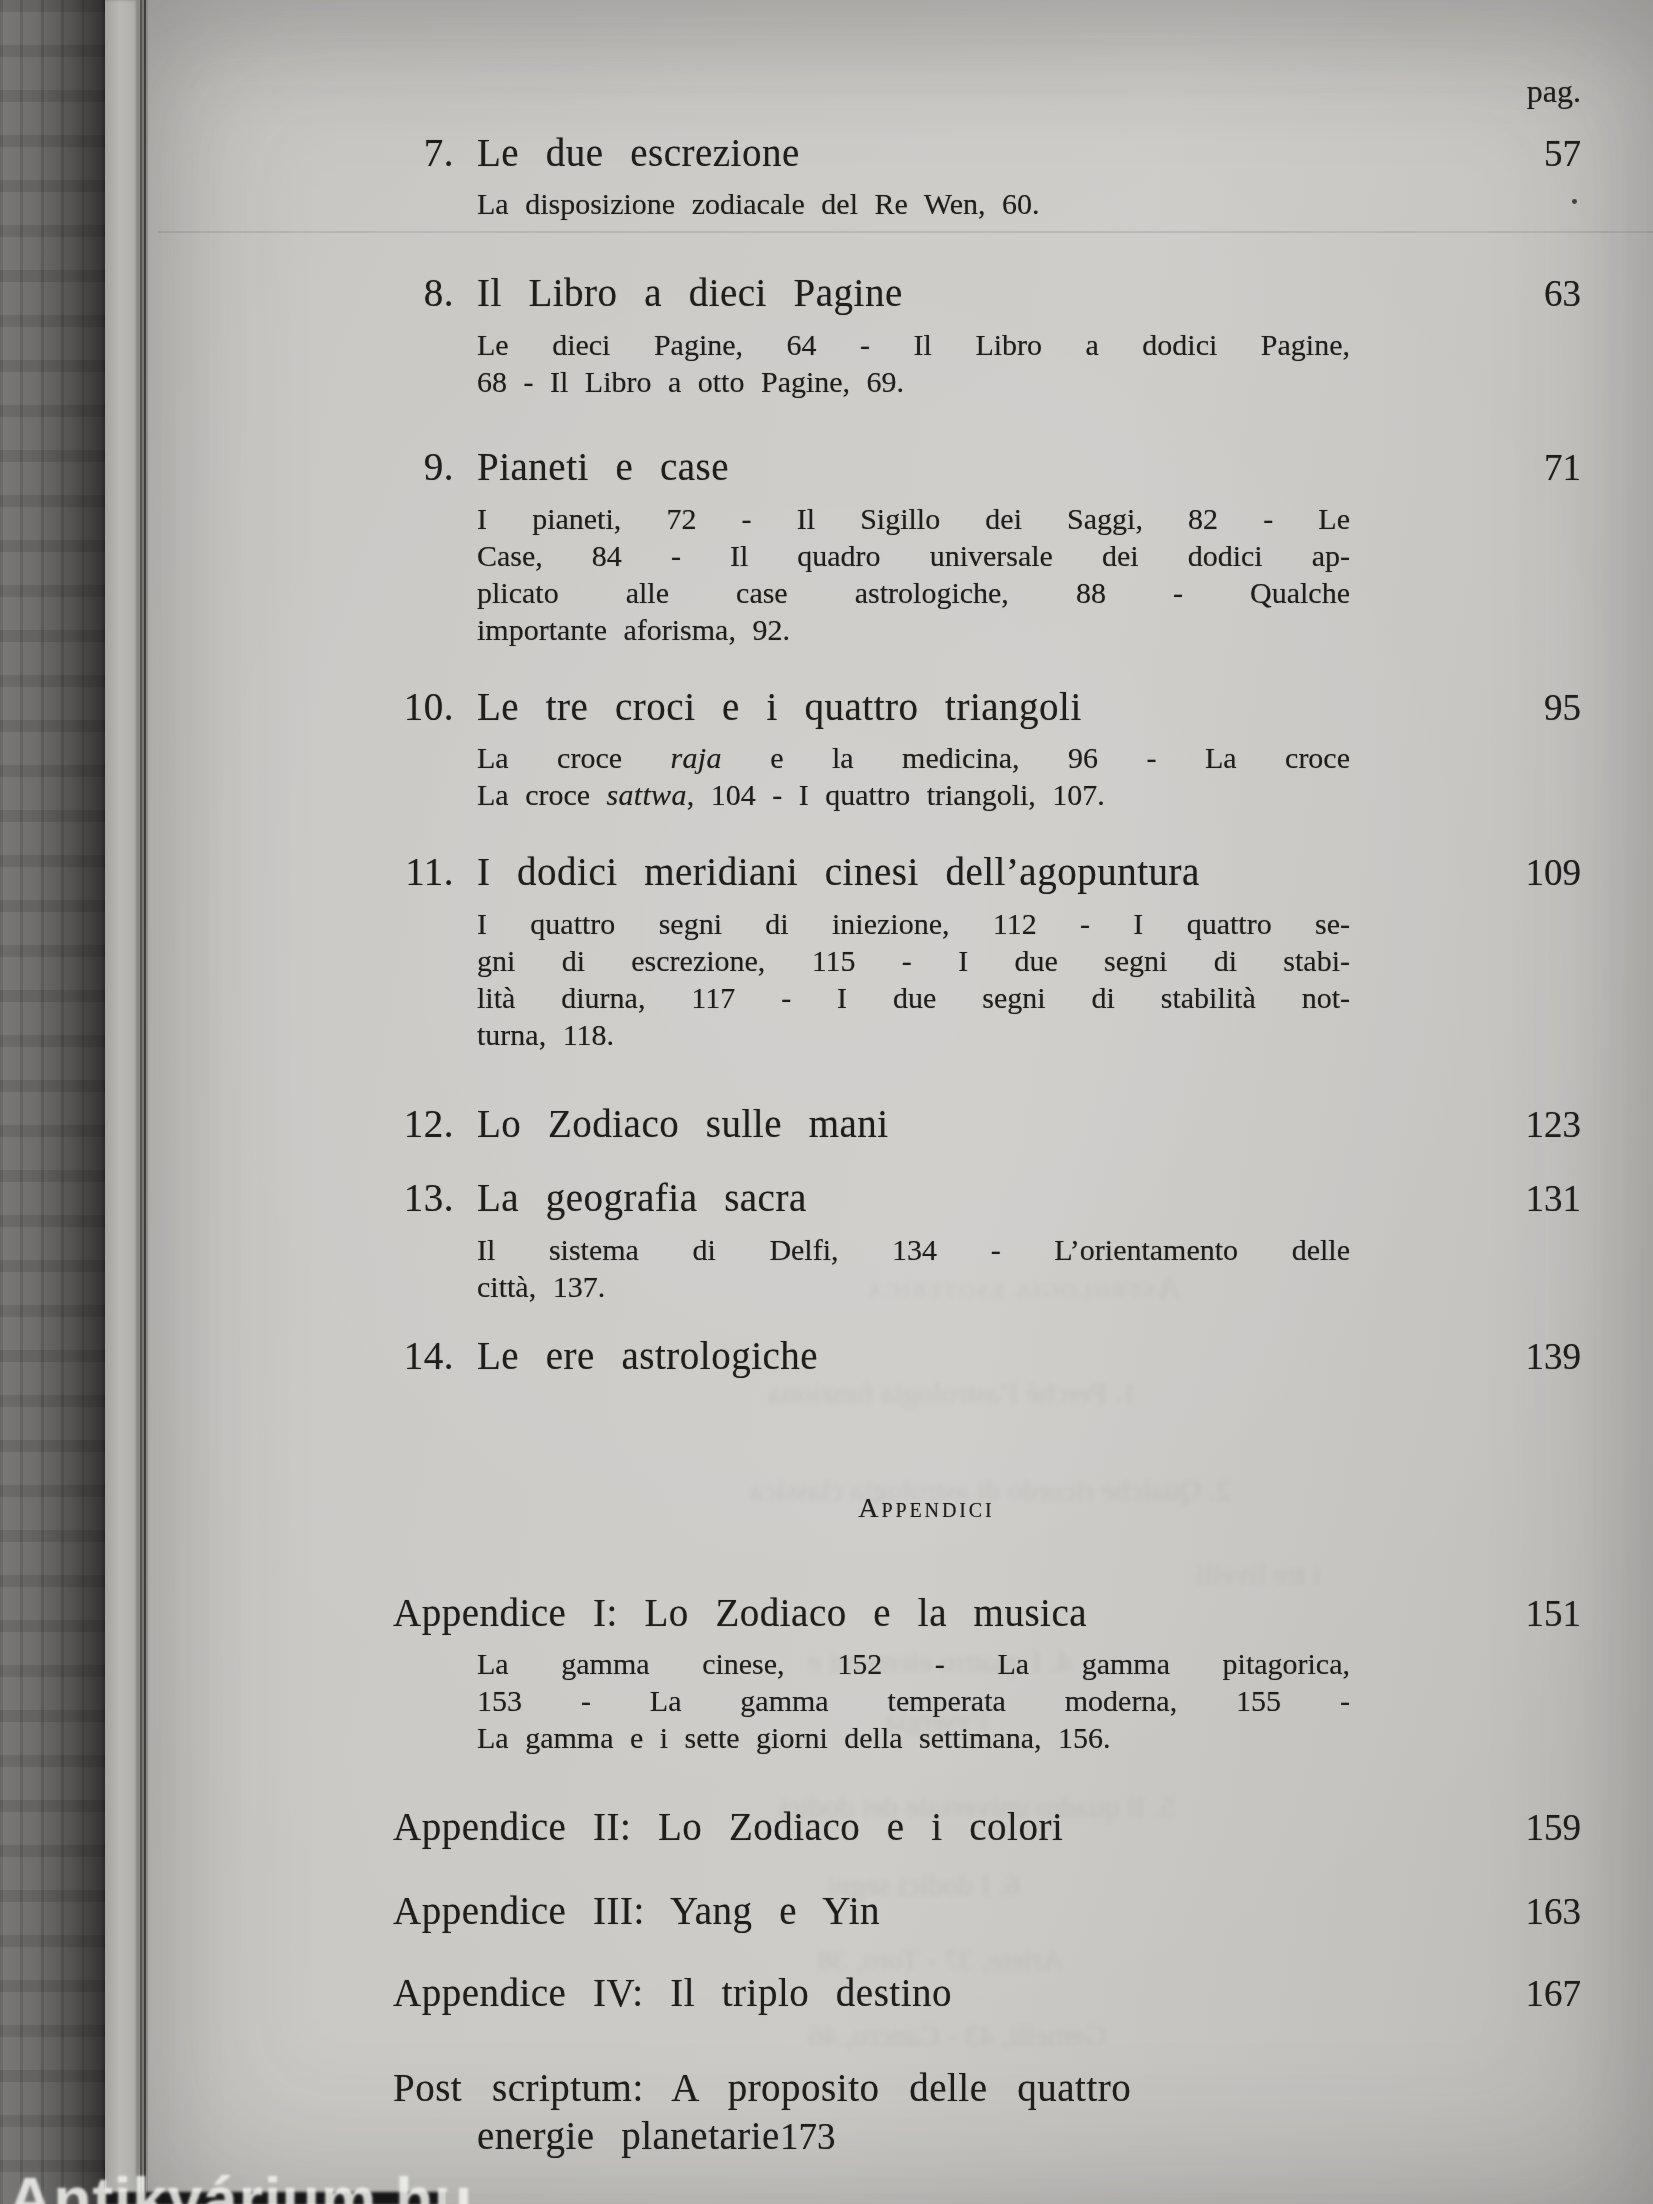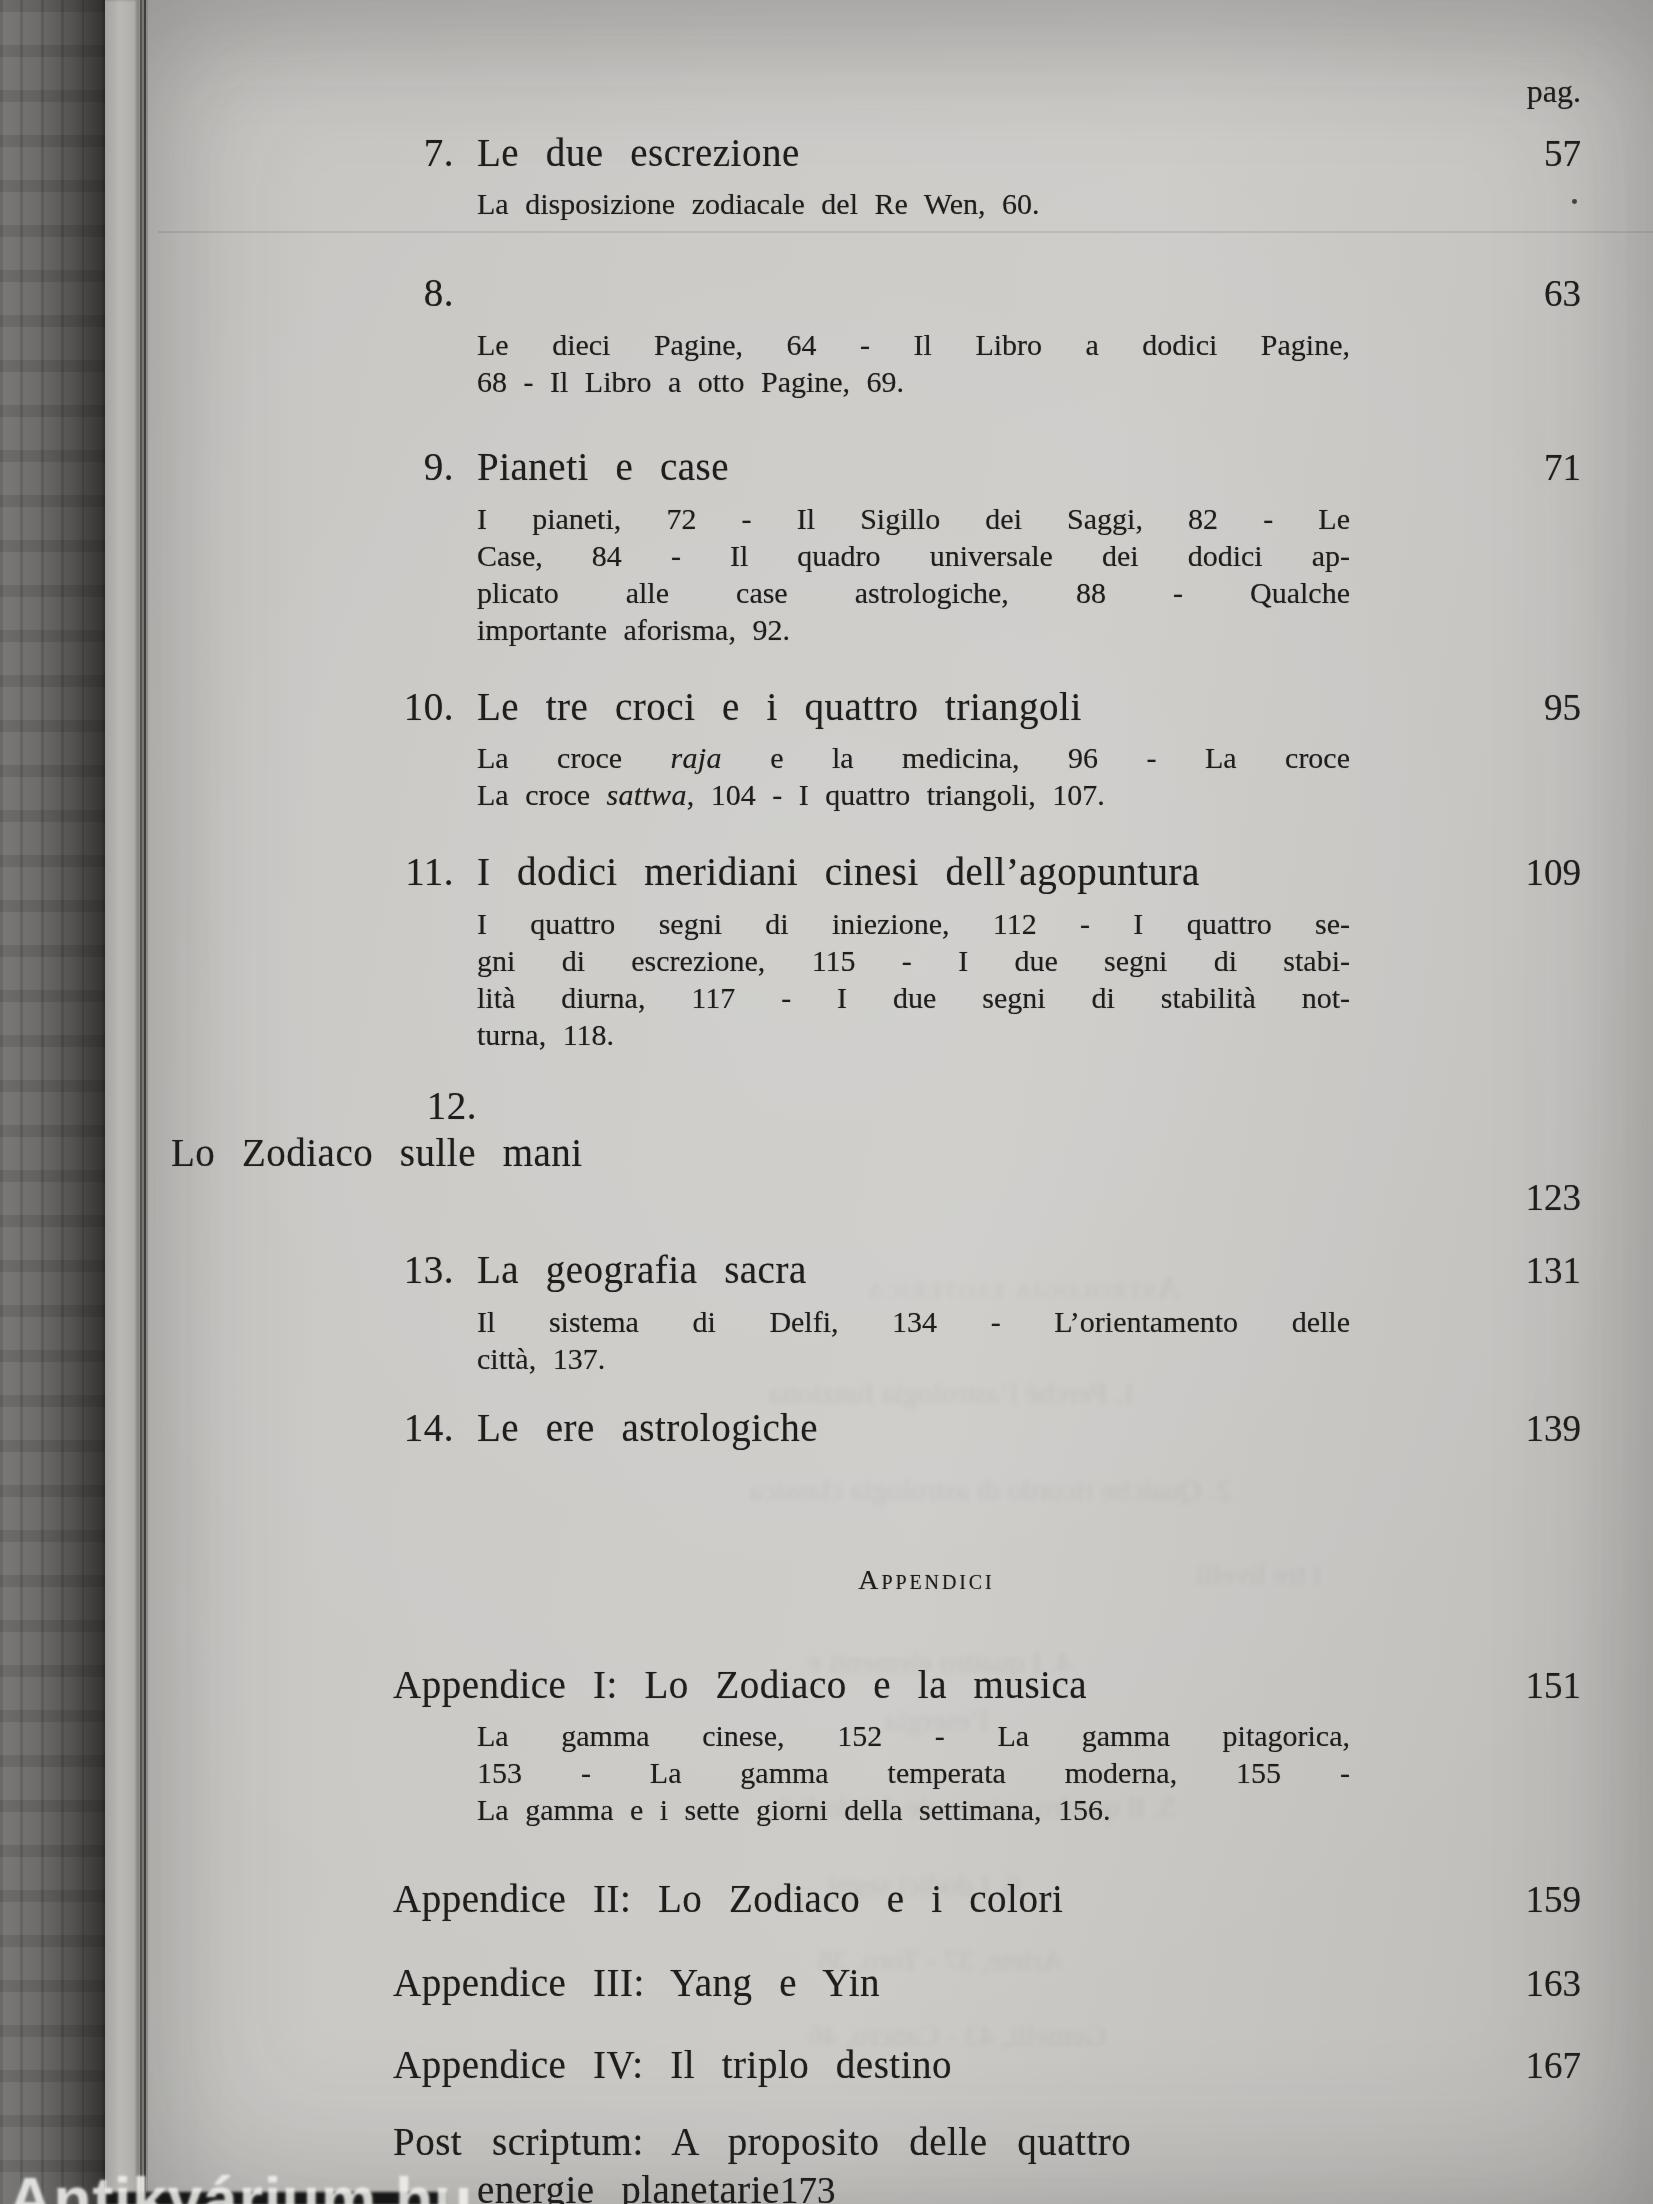--- a/index.html
+++ b/index.html
@@ -67,21 +67,21 @@
   .pgnum{font-size:37px;}
 
   .sub{margin-left:329px;width:873px;font-size:30px;line-height:37px;word-spacing:0.30em;}
   .sub-line{min-height:37px;}
   .jl{text-align:justify;text-align-last:justify;}
   .ll{text-align:left;}
   .sub em{font-style:italic;letter-spacing:0.3px;}
 
   .mt18{margin-top:17.5px;} .mt10{margin-top:9.7px;}
   .mt48{margin-top:47px;} .mt44{margin-top:43px;} .mt40{margin-top:27px;}
-  .mt36{margin-top:35px;} .mt30{margin-top:29px;flex-direction:column;} .mt62{margin-top:60px;} .mt38{margin-top:37px;}
+  .mt36{margin-top:35px;} .mt30{margin-top:47px;} .mt62{margin-top:60px;} .mt38{margin-top:37px;}
 
   .section-heading{
     margin:107px 0 0 245px;width:1067px;text-align:center;
     font-size:28px;line-height:43px;font-variant:small-caps;letter-spacing:2.9px;
     word-spacing:0.2em;
   }
   .app-row .tit{margin-left:245px;}
   .post-line1{margin-left:245px;font-size:39px;line-height:49px;word-spacing:0.5em;letter-spacing:0.5px;}
   .post-row2{display:flex;align-items:baseline;margin-right:72px;}
   .post-row2 .tit{margin-left:329px;}
@@ -138,20 +138,21 @@
         <span class="num chap ink">7.</span>
         <span class="tit chap ink">Le due escrezione</span>
         <span class="pg pgnum ink">57</span>
       </div>
       <div class="sub mt10 ink">
         <div class="sub-line ll">La disposizione zodiacale del Re Wen, 60.</div>
       </div>
 
       <div class="row mt48">
         <span class="num chap ink">8.</span>
+        <span class="tit chap ink">Il Libro a dieci Pagine</span>
         <span class="pg pgnum ink">63</span>
       </div>
       <div class="sub mt10 ink">
         <div class="sub-line jl">Le dieci Pagine, 64 - Il Libro a dodici Pagine,</div>
         <div class="sub-line ll">68 - Il Libro a otto Pagine, 69.</div>
       </div>
 
       <div class="row mt44">
         <span class="num chap ink">9.</span>
         <span class="tit chap ink">Pianeti e case</span>

